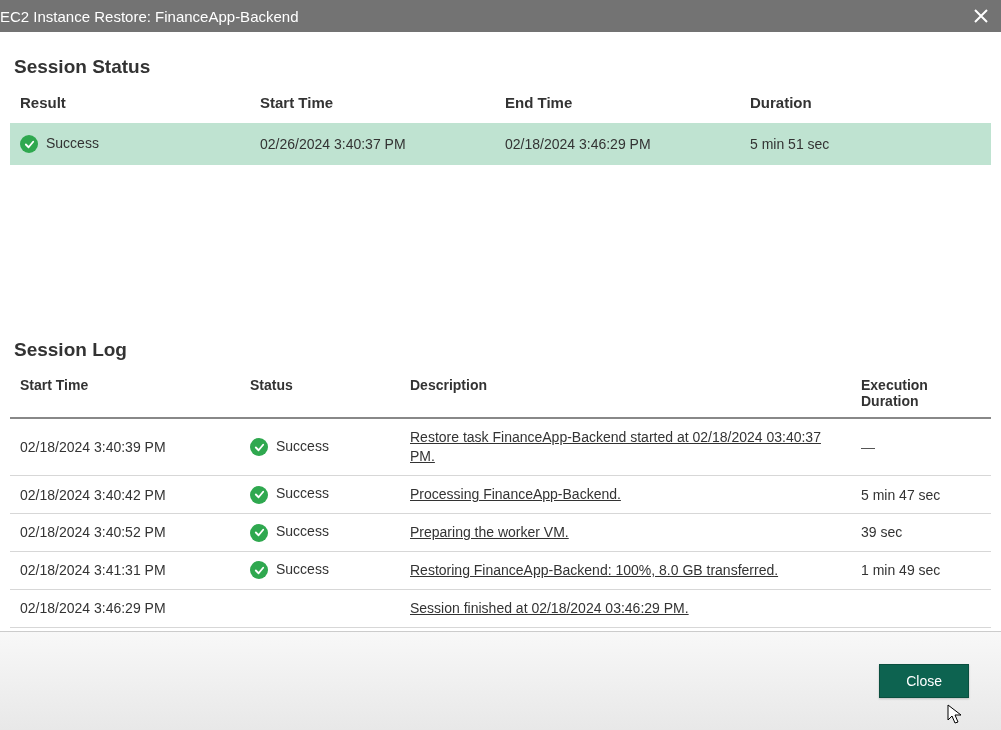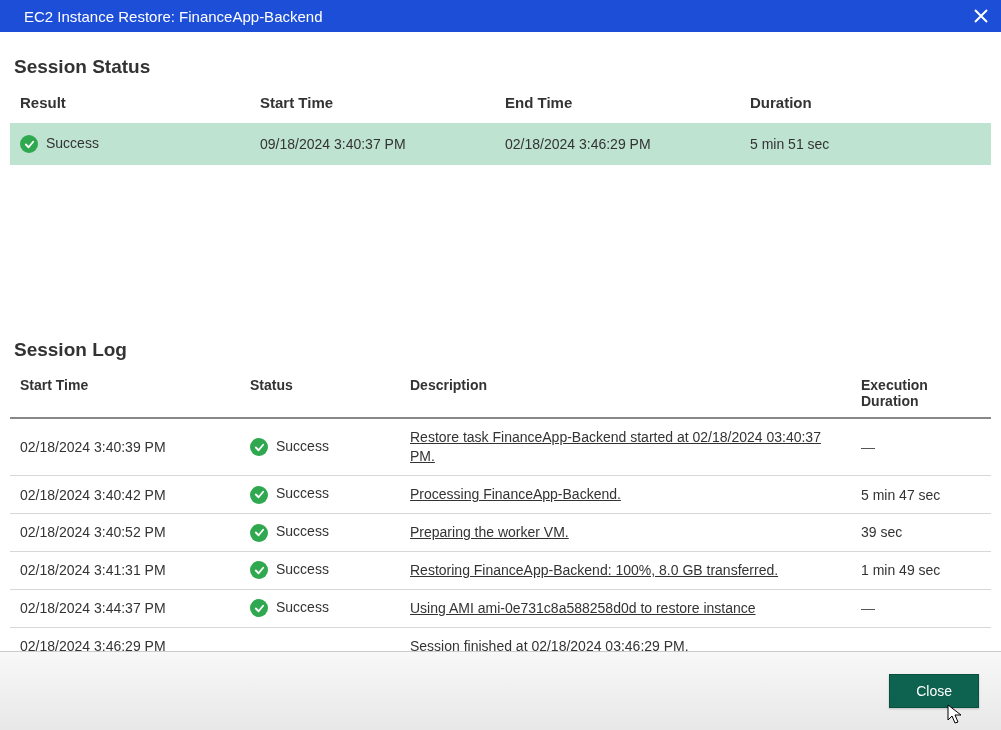--- a/index.html
+++ b/index.html
@@ -12,26 +12,26 @@
       font-size: 14px;
       color: #333;
       background: #fff;
       width: 1001px;
       height: 730px;
       overflow: hidden;
       display: flex;
       flex-direction: column;
     }
     .titlebar {
-      background: #1d4ed8;
+      background: #737373;
       color: #fff;
       height: 32px;
       display: flex;
       align-items: center;
-      padding: 0 8px 0 24px;
+      padding: 0 8px 0 0;
       justify-content: space-between;
     }
     .titlebar .title {
       font-size: 15px;
     }
     .titlebar .close {
       width: 24px;
       height: 24px;
       display: flex;
       align-items: center;
@@ -135,21 +135,21 @@
     .col-dur { width: 140px; }
     .desc-cell {
       line-height: 1.35;
       padding-right: 20px;
       text-decoration: underline;
     }
     .footer {
       background: #f2f2f2;
       background: linear-gradient(#f8f8f8, #e8e8e8);
       border-top: 1px solid #ccc;
-      padding: 22px;
+      padding: 32px;
       display: flex;
       justify-content: flex-end;
     }
     .btn-close {
       background: #0d6350;
       color: #fff;
       border: 1px solid #0a4f3f;
       padding: 8px 26px;
       font-size: 14px;
       cursor: pointer;
@@ -214,21 +214,21 @@
     </thead>
     <tbody>
       <tr class="status-row-success">
         <td>
           <span class="icon-success">
             <svg viewBox="0 0 12 12">
                 <path d="M2 6 L5 9 L10 3" stroke="#fff" stroke-width="2" fill="none" stroke-linecap="round" stroke-linejoin="round"></path>
               </svg>
           </span><span>Success</span>
         </td>
-        <td>09/18/2024 3:40:37 PM</td>
+        <td>02/26/2024 3:40:37 PM</td>
         <td>02/18/2024 3:46:29 PM</td>
         <td>5 min 51 sec</td>
       </tr>
     </tbody>
   </table>
 
   <div class="spacer"></div>
 
   <div class="section-heading">Session Log</div>
 
@@ -292,30 +292,20 @@
               <td>02/18/2024 3:41:31 PM</td>
               <td><span class="icon-success">
                   <svg viewBox="0 0 12 12">
                     <path d="M2 6 L5 9 L10 3" stroke="#fff" stroke-width="2" fill="none" stroke-linecap="round" stroke-linejoin="round"></path>
                   </svg>
                 </span><span>Success</span></td>
               <td class="desc-cell">Restoring FinanceApp-Backend: 100%, 8.0 GB transferred.</td>
               <td>1 min 49 sec</td>
             </tr>
             <tr>
-              <td>02/18/2024 3:44:37 PM</td>
-              <td><span class="icon-success">
-                  <svg viewBox="0 0 12 12">
-                    <path d="M2 6 L5 9 L10 3" stroke="#fff" stroke-width="2" fill="none" stroke-linecap="round" stroke-linejoin="round"></path>
-                  </svg>
-                </span><span>Success</span></td>
-              <td class="desc-cell">Using AMI ami-0e731c8a588258d0d to restore instance</td>
-              <td><span class="dash">—</span></td>
-            </tr>
-            <tr>
               <td>02/18/2024 3:46:29 PM</td>
               <td></td>
               <td class="desc-cell">Session finished at 02/18/2024 03:46:29 PM.</td>
               <td></td>
             </tr>
           </tbody>
       </table>
     </div>
   </div>
 

